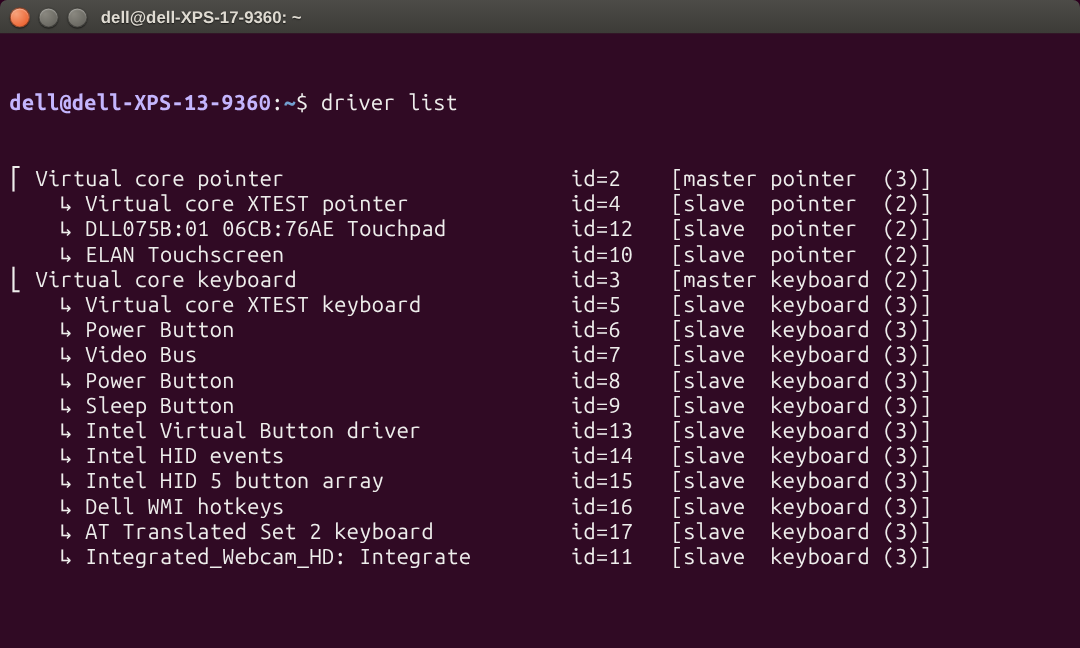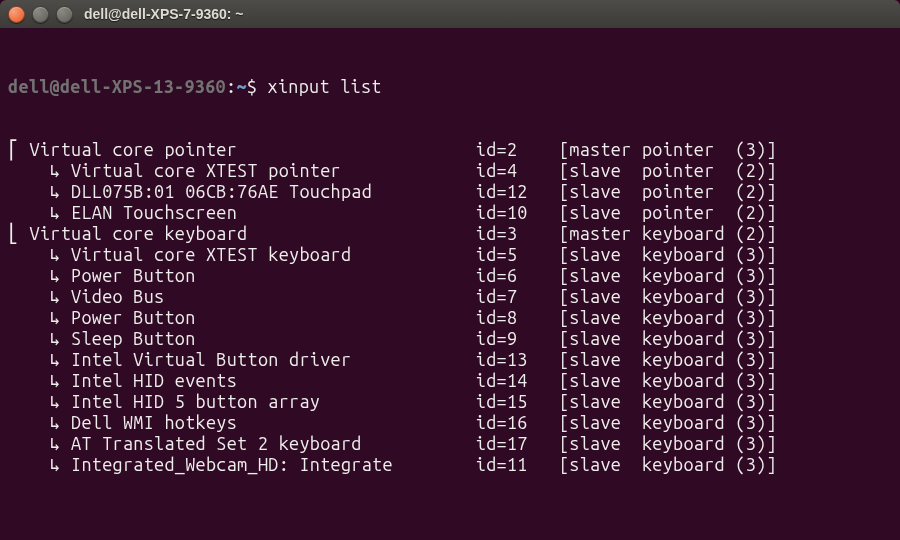--- a/index.html
+++ b/index.html
@@ -2,32 +2,32 @@
 <html><head>
 <meta charset="utf-8">
 <style>
   html,body{margin:0;padding:0;width:900px;height:540px;overflow:hidden;font-family:sans-serif;background:#2c001e}
   .titlebar{height:28px;background:linear-gradient(#4d4c48,#3c3b37);display:flex;align-items:center;padding:0 8px;border-top-left-radius:6px;border-top-right-radius:6px}
   .winbtn{width:15px;height:15px;border-radius:50%;margin-right:7px;display:inline-block;box-shadow:inset 0 1px 1px rgba(255,255,255,.35),0 1px 1px rgba(0,0,0,.5);border:1px solid rgba(0,0,0,.4)}
   .winbtn.close{background:radial-gradient(circle at 30% 30%,#f7a27b,#e95420)}
   .winbtn.min,.winbtn.max{background:radial-gradient(circle at 30% 30%,#8a8880,#5f5e58)}
   .title{color:#dfdbd2;font-size:14px;font-weight:bold;margin-left:4px;text-shadow:0 1px 1px rgba(0,0,0,.6)}
   .term{background:#300a24;color:#eeeeec;height:calc(540px - 28px);padding:6px 8px;box-sizing:border-box;font-family:"Ubuntu Mono","DejaVu Sans Mono",monospace;font-size:18px;line-height:21px;letter-spacing:.3px;white-space:pre}
-  .g{color:#737373;font-weight:bold}
+  .g{color:#c4b5fd;font-weight:bold}
   .b{color:#729fcf;font-weight:bold}
   .w{color:#eeeeec}
   .cursor{display:inline-block;width:10px;height:18px;background:#eeeeec;vertical-align:-2px}
   .line{display:block}
 </style>
 </head>
 <body>
 
 <div class="titlebar">
   <span class="winbtn close"></span>
   <span class="winbtn min"></span>
   <span class="winbtn max"></span>
-  <span class="title">dell@dell-XPS-7-9360: ~</span>
+  <span class="title">dell@dell-XPS-17-9360: ~</span>
 </div>
 
 <div class="term">
-  <span class="line"><span class="g">dell@dell-XPS-13-9360</span><span class="w">:</span><span class="b">~</span><span class="w">$</span><span class="w"> </span><span class="w">xinput list</span></span>
+  <span class="line"><span class="g">dell@dell-XPS-13-9360</span><span class="w">:</span><span class="b">~</span><span class="w">$</span><span class="w"> </span><span class="w">driver list</span></span>
   <div id="device-lines"><span class="line">⎡ Virtual core pointer                       id=2    [master pointer  (3)]</span><span class="line">    ↳ Virtual core XTEST pointer             id=4    [slave  pointer  (2)]</span><span class="line">    ↳ DLL075B:01 06CB:76AE Touchpad          id=12   [slave  pointer  (2)]</span><span class="line">    ↳ ELAN Touchscreen                       id=10   [slave  pointer  (2)]</span><span class="line">⎣ Virtual core keyboard                      id=3    [master keyboard (2)]</span><span class="line">    ↳ Virtual core XTEST keyboard            id=5    [slave  keyboard (3)]</span><span class="line">    ↳ Power Button                           id=6    [slave  keyboard (3)]</span><span class="line">    ↳ Video Bus                              id=7    [slave  keyboard (3)]</span><span class="line">    ↳ Power Button                           id=8    [slave  keyboard (3)]</span><span class="line">    ↳ Sleep Button                           id=9    [slave  keyboard (3)]</span><span class="line">    ↳ Intel Virtual Button driver            id=13   [slave  keyboard (3)]</span><span class="line">    ↳ Intel HID events                       id=14   [slave  keyboard (3)]</span><span class="line">    ↳ Intel HID 5 button array               id=15   [slave  keyboard (3)]</span><span class="line">    ↳ Dell WMI hotkeys                       id=16   [slave  keyboard (3)]</span><span class="line">    ↳ AT Translated Set 2 keyboard           id=17   [slave  keyboard (3)]</span><span class="line">    ↳ Integrated_Webcam_HD: Integrate        id=11   [slave  keyboard (3)]</span></div>
 </div>
 
 </body></html>

